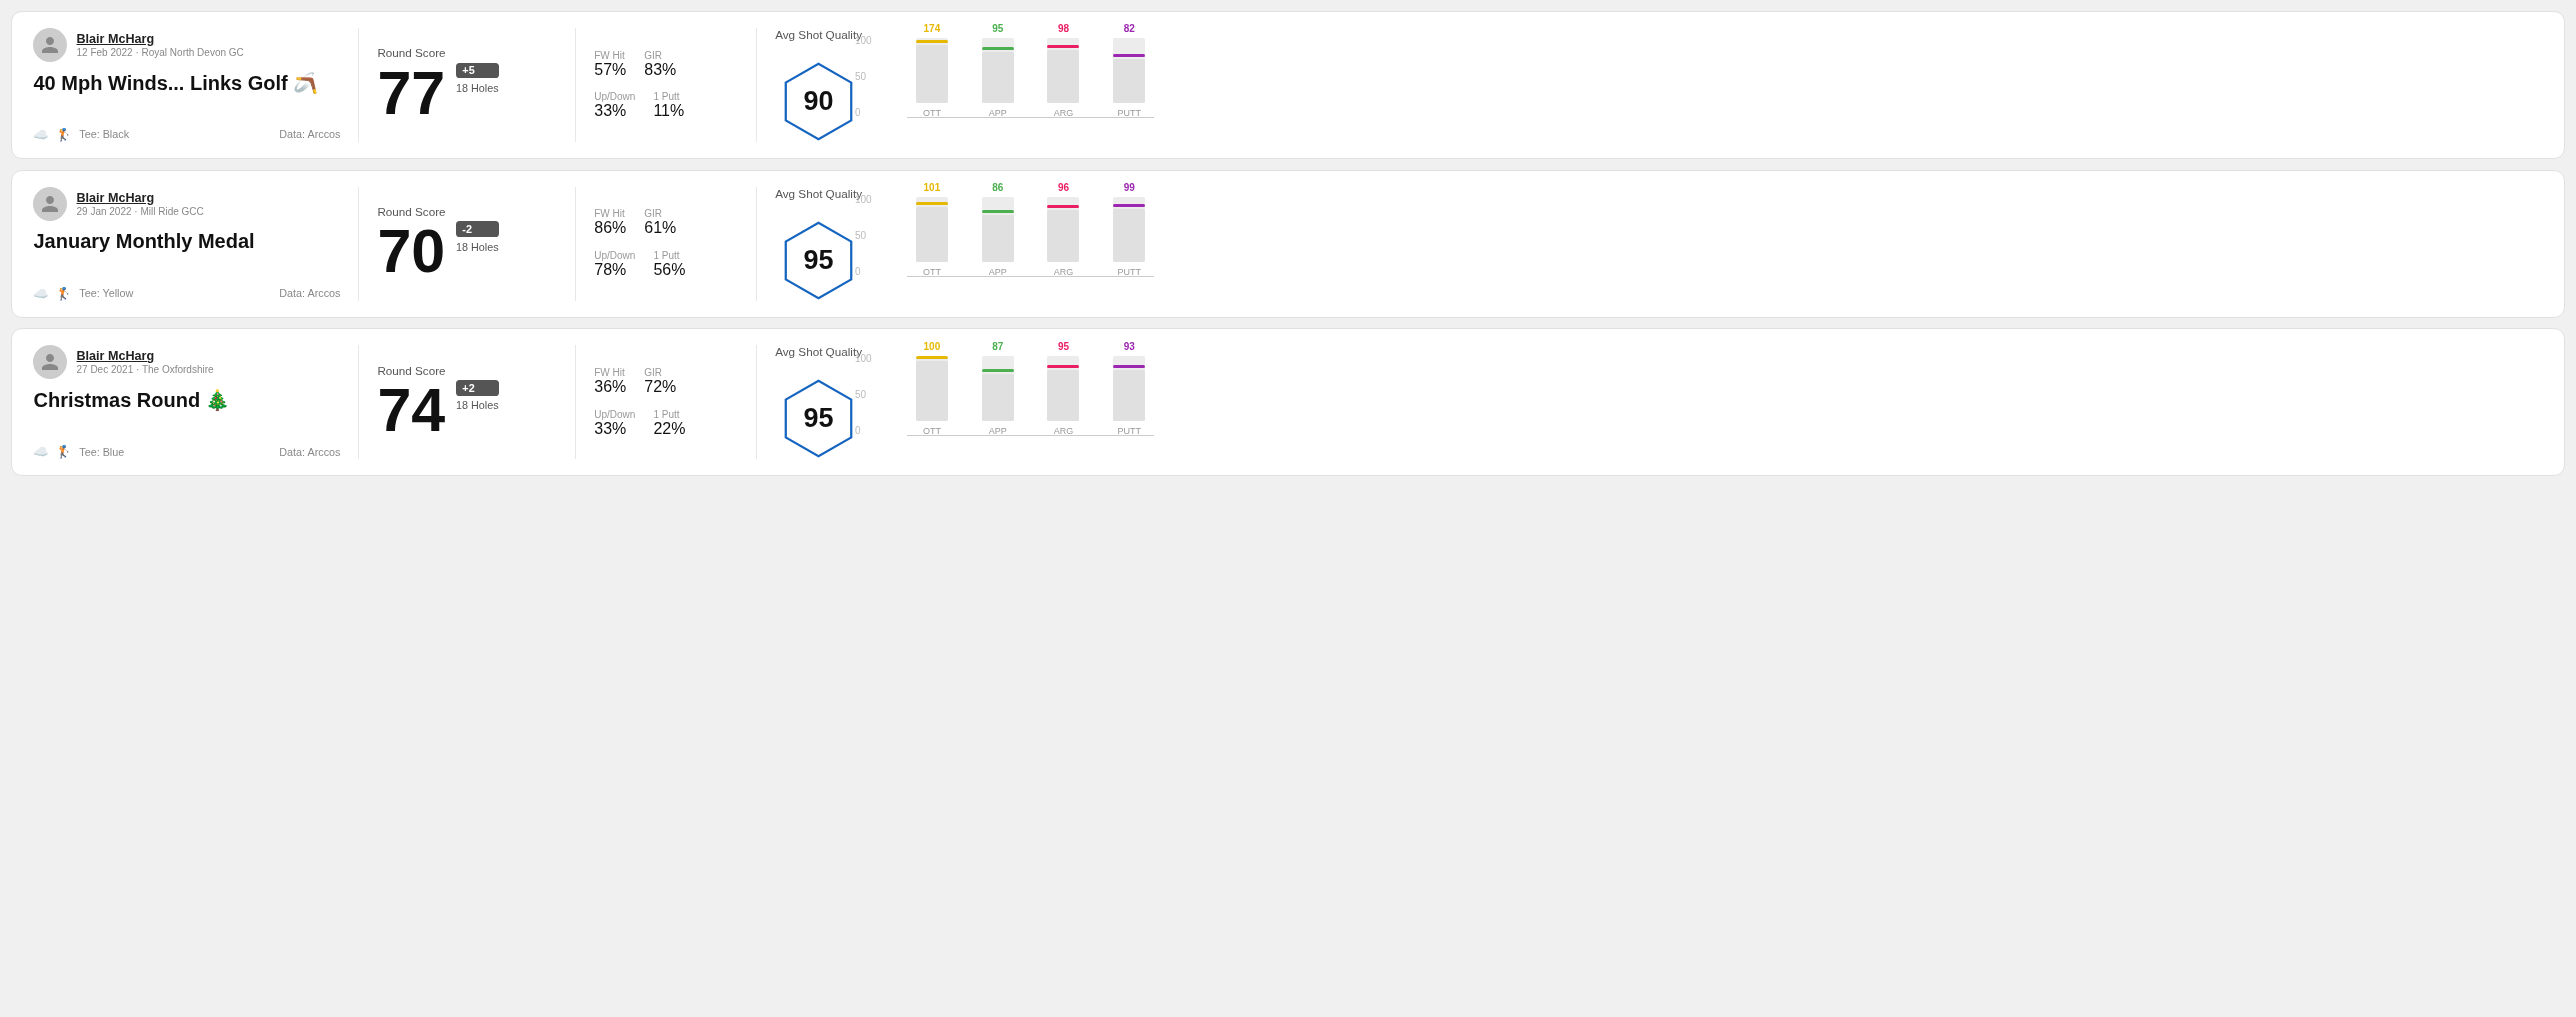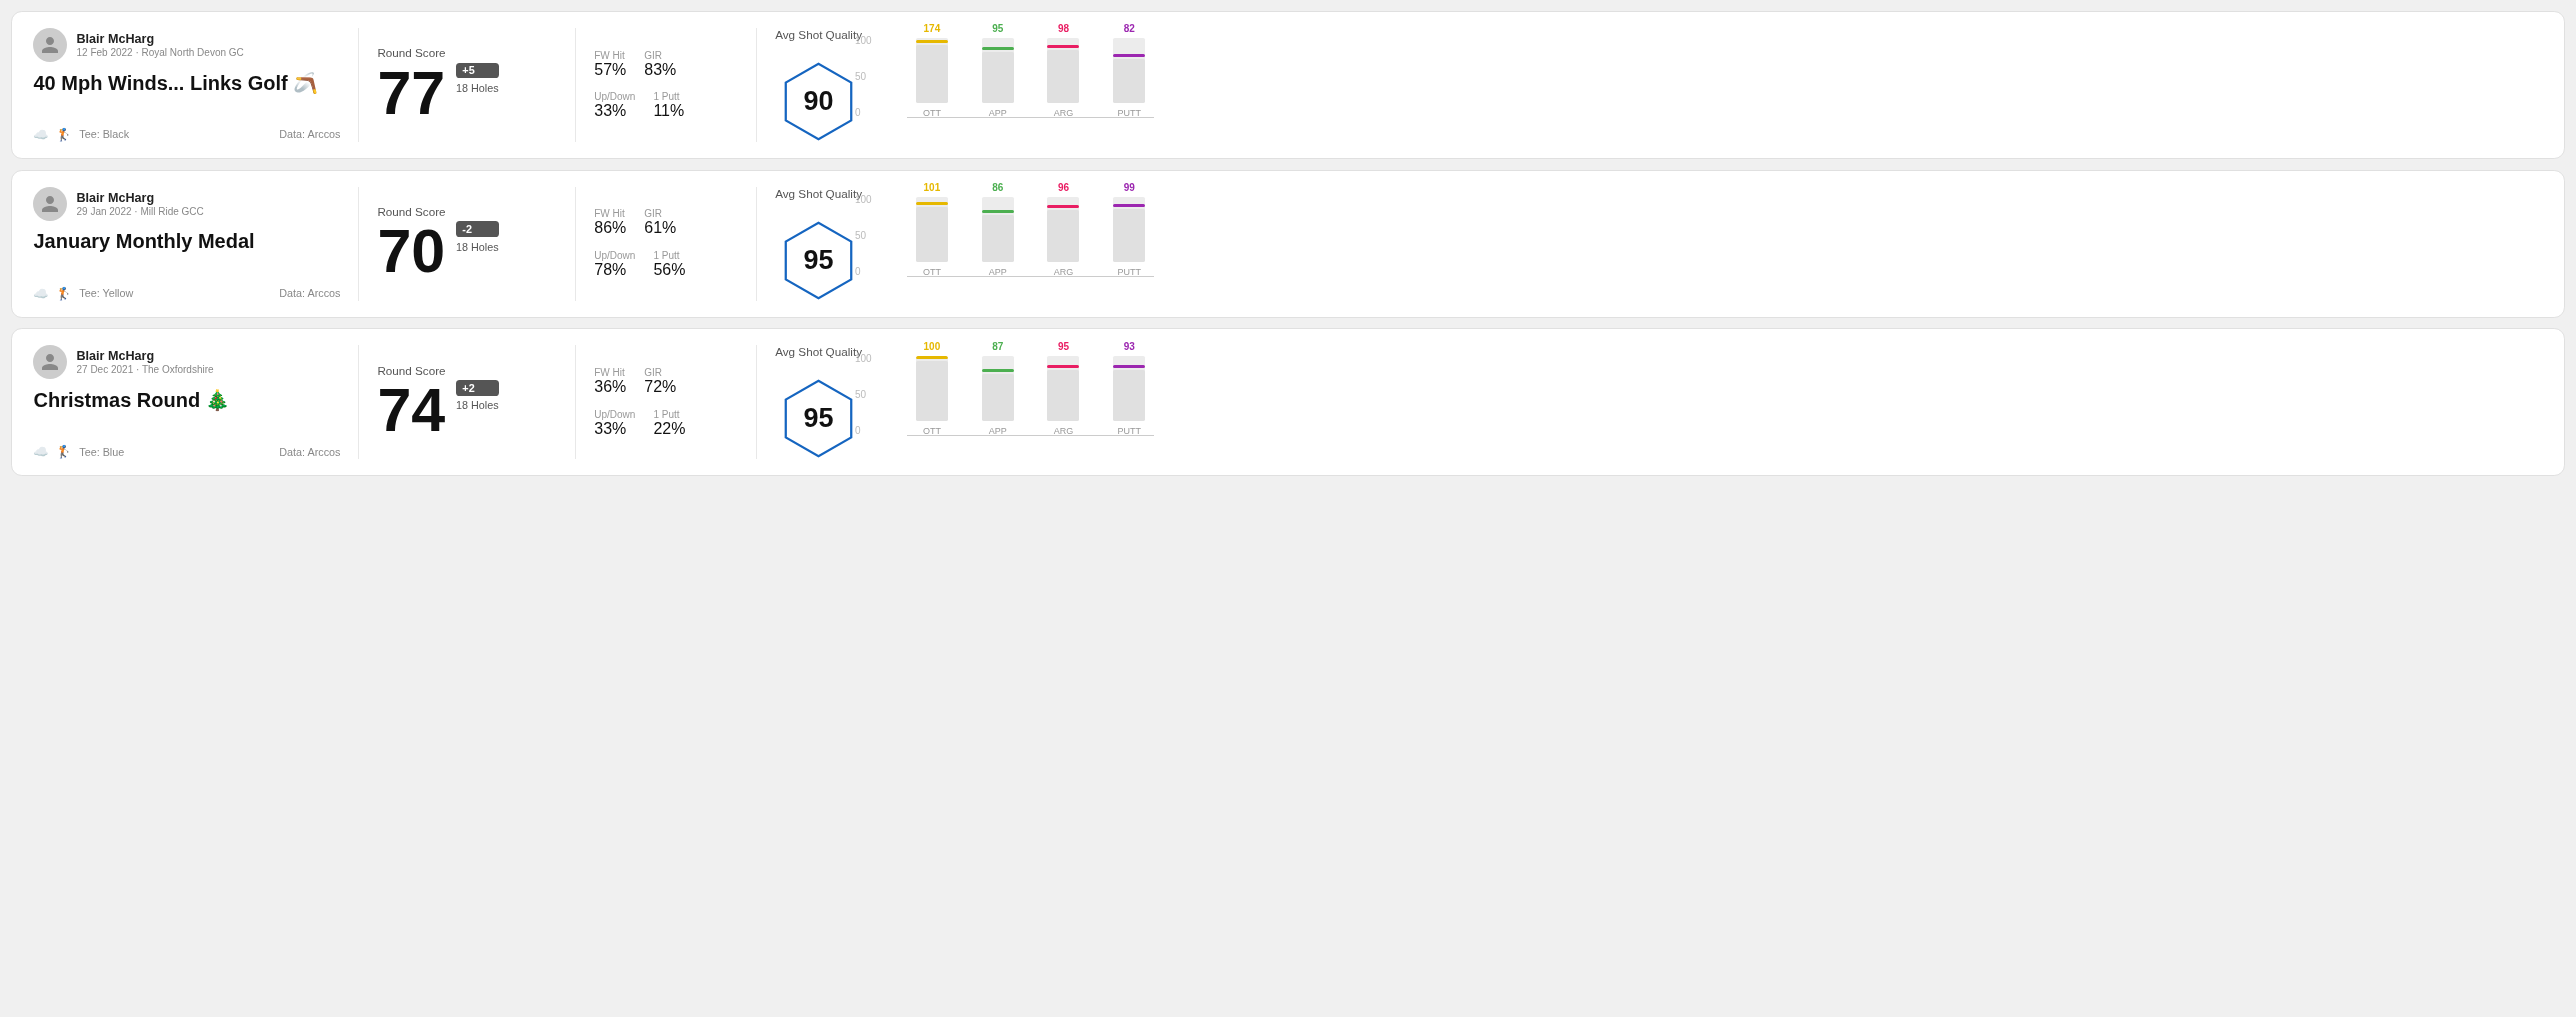--- a/index.html
+++ b/index.html
@@ -49,20 +49,21 @@
     .avatar svg {
       width: 20px;
       height: 20px;
       fill: #888;
     }
 
     .player-name {
       font-weight: 700;
       font-size: 12.6px;
       color: #222;
+      text-decoration: underline;
     }
     .player-meta {
       font-size: 10px;
       color: #888;
       margin-top: 0.9px;
     }
 
     .round-title {
       font-size: 20px;
       font-weight: 700;

